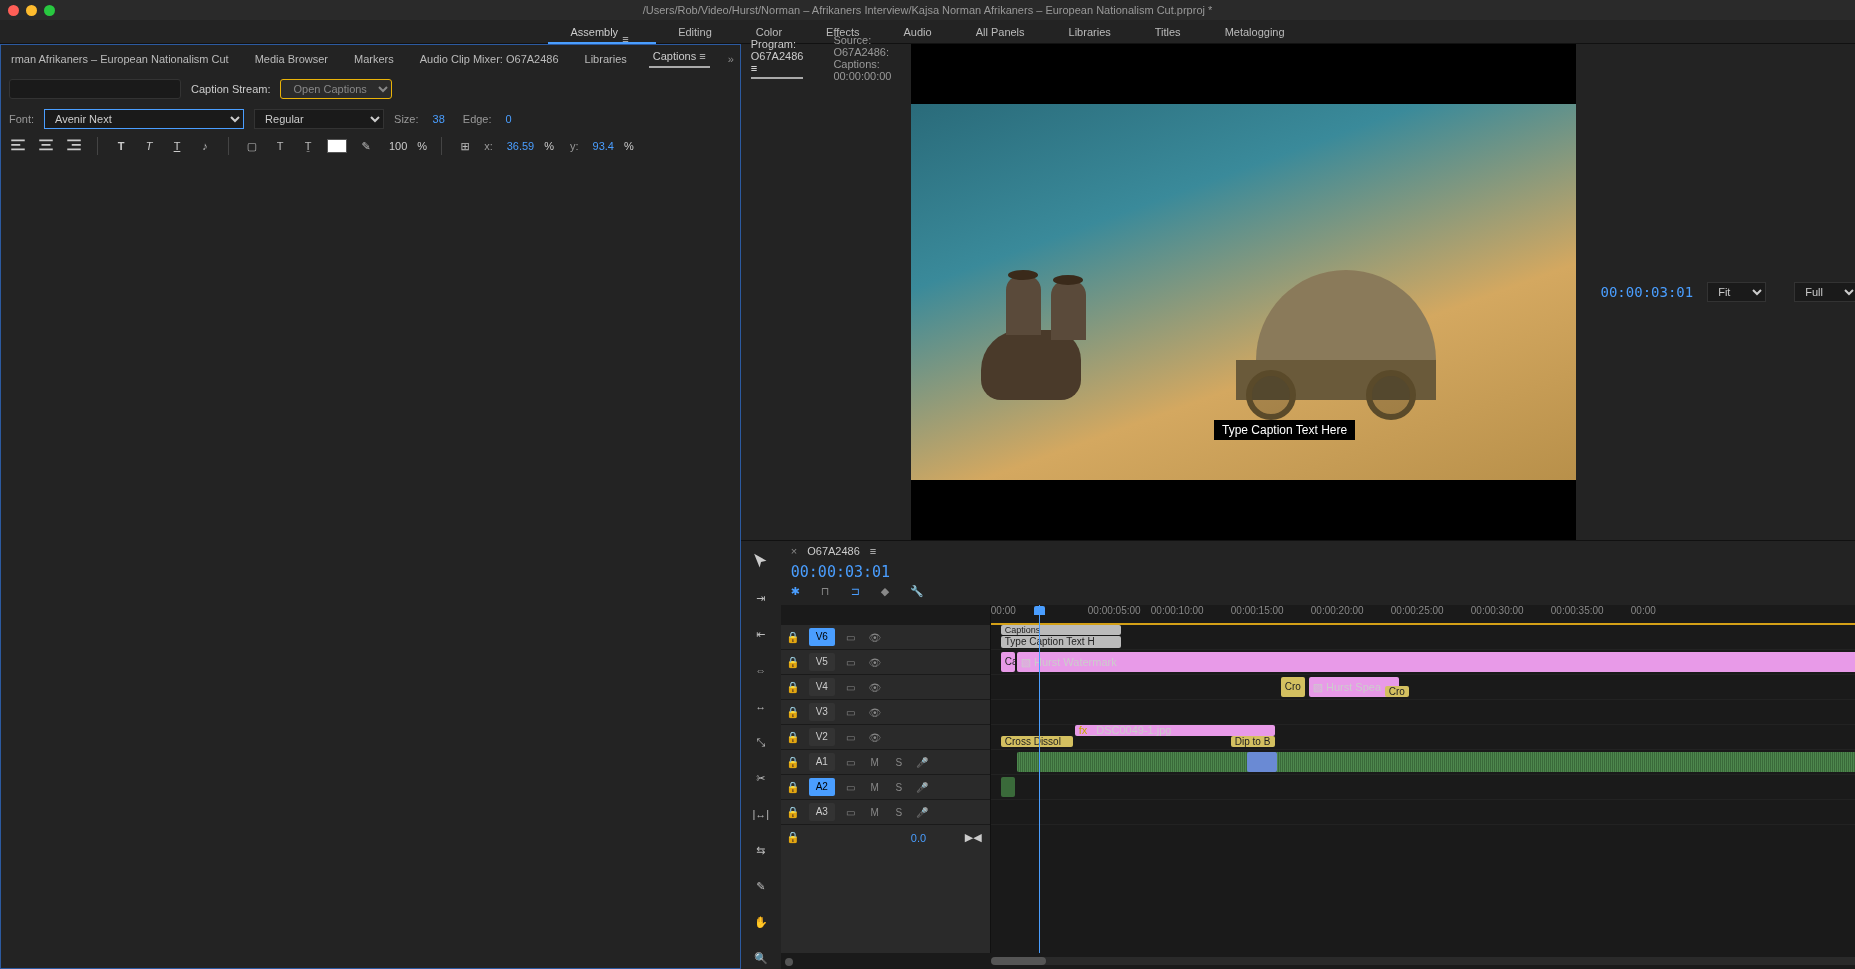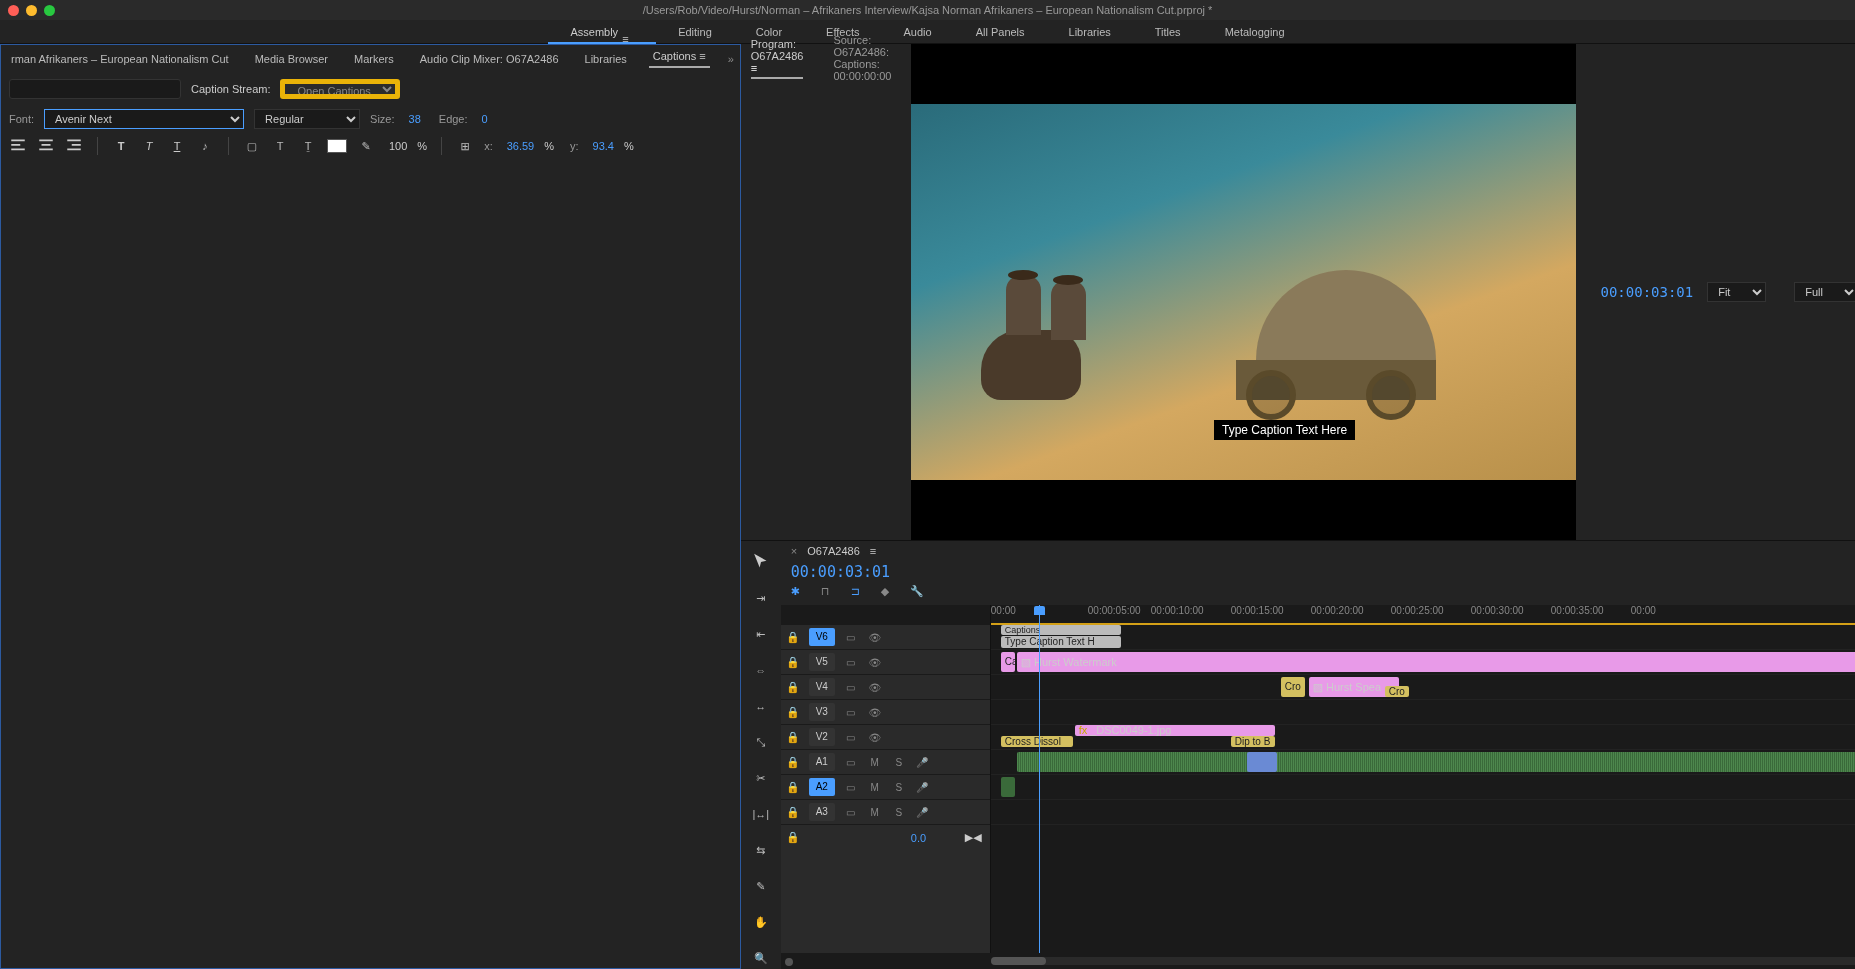--- a/index.html
+++ b/index.html
@@ -16,21 +16,21 @@
 .main-area { display: flex; height: calc(100% - 44px); }
 .left-panel { width: 885px; border: 1px solid #2c5aa0; background: #232323; display: flex; flex-direction: column; }
 .panel-tabs { display: flex; align-items: center; height: 28px; background: #232323; padding: 0 6px; gap: 18px; overflow: hidden;}
 .panel-tab { color: #bbb; padding: 0 4px; cursor: pointer; white-space: nowrap; }
 .panel-tab.active { color: #fff; border-bottom: 2px solid #aaa; padding-bottom: 4px; }
 .panel-tab.truncated { max-width: 250px; overflow: hidden; text-overflow: ellipsis; }
 .chevrons { margin-left: auto; color: #888; }
 .search-row { display: flex; align-items: center; padding: 6px 8px; gap: 10px; }
 .search-input { flex: 0 0 160px; background: #1a1a1a; border: 1px solid #333; border-radius: 3px; height: 20px; padding: 0 6px 0 22px; color: #ccc; position: relative; }
 .search-icon { position: absolute; left: 14px; color: #888; }
-.search-row select { background: #2b2b2b; color: #888; border: 5px solid #eab308; height: 20px; padding: 0 8px; border-radius: 3px; }
+.search-row select { background: #2b2b2b; color: #888; border: 1px solid #eab308; height: 20px; padding: 0 8px; border-radius: 3px; }
 .font-row { display: flex; align-items: center; padding: 4px 8px; gap: 10px; }
 .font-row select { background: #1a1a1a; color: #ccc; border: 1px solid #4a9eff; height: 20px; padding: 0 6px; }
 .font-row select.weight { border-color: #333; }
 .param { color: #999; } .param-value { color: #4a9eff; margin-left: 4px; }
 .caption-controls { display: flex; align-items: center; padding: 4px 8px; gap: 10px; }
 .align-btn, .style-btn { width: 18px; height: 18px; display: flex; align-items: center; justify-content: center; color: #bbb; cursor: pointer; }
 .sep { width: 1px; height: 18px; background: #444; margin: 0 4px; }
 .color-swatch { width: 20px; height: 14px; background: #fff; border: 1px solid #555; }
 .right-side { flex: 1; display: flex; flex-direction: column; }
 .program-panel { height: 570px; background: #232323; display: flex; flex-direction: row; border-bottom: 1px solid #111; }
@@ -140,21 +140,21 @@
     </div>
     <div class="search-row">
       <span class="search-icon">⌕</span>
       <input class="search-input" style="">
       <span>Caption Stream:</span>
       <select><option>Open Captions</option></select>
     </div>
     <div class="font-row">
       <span class="param">Font:</span>
       <select style="width:200px"><option>Avenir Next</option></select>
-      <select class="weight" style="width:106px"><option>Regular</option></select>
+      <select class="weight" style="width:130px"><option>Regular</option></select>
       <span class="param">Size:</span>
         <span class="param-value">38</span>
       <span class="param" style="margin-left:8px">Edge:</span>
         <span class="param-value">0</span>
     </div>
     <div class="caption-controls">
       <div class="align-btn">
           <svg viewBox="0 0 16 16">
             <path d="M2 3h12M2 7h8M2 11h12" stroke="currentColor" stroke-width="1.5"></path>
           </svg>

